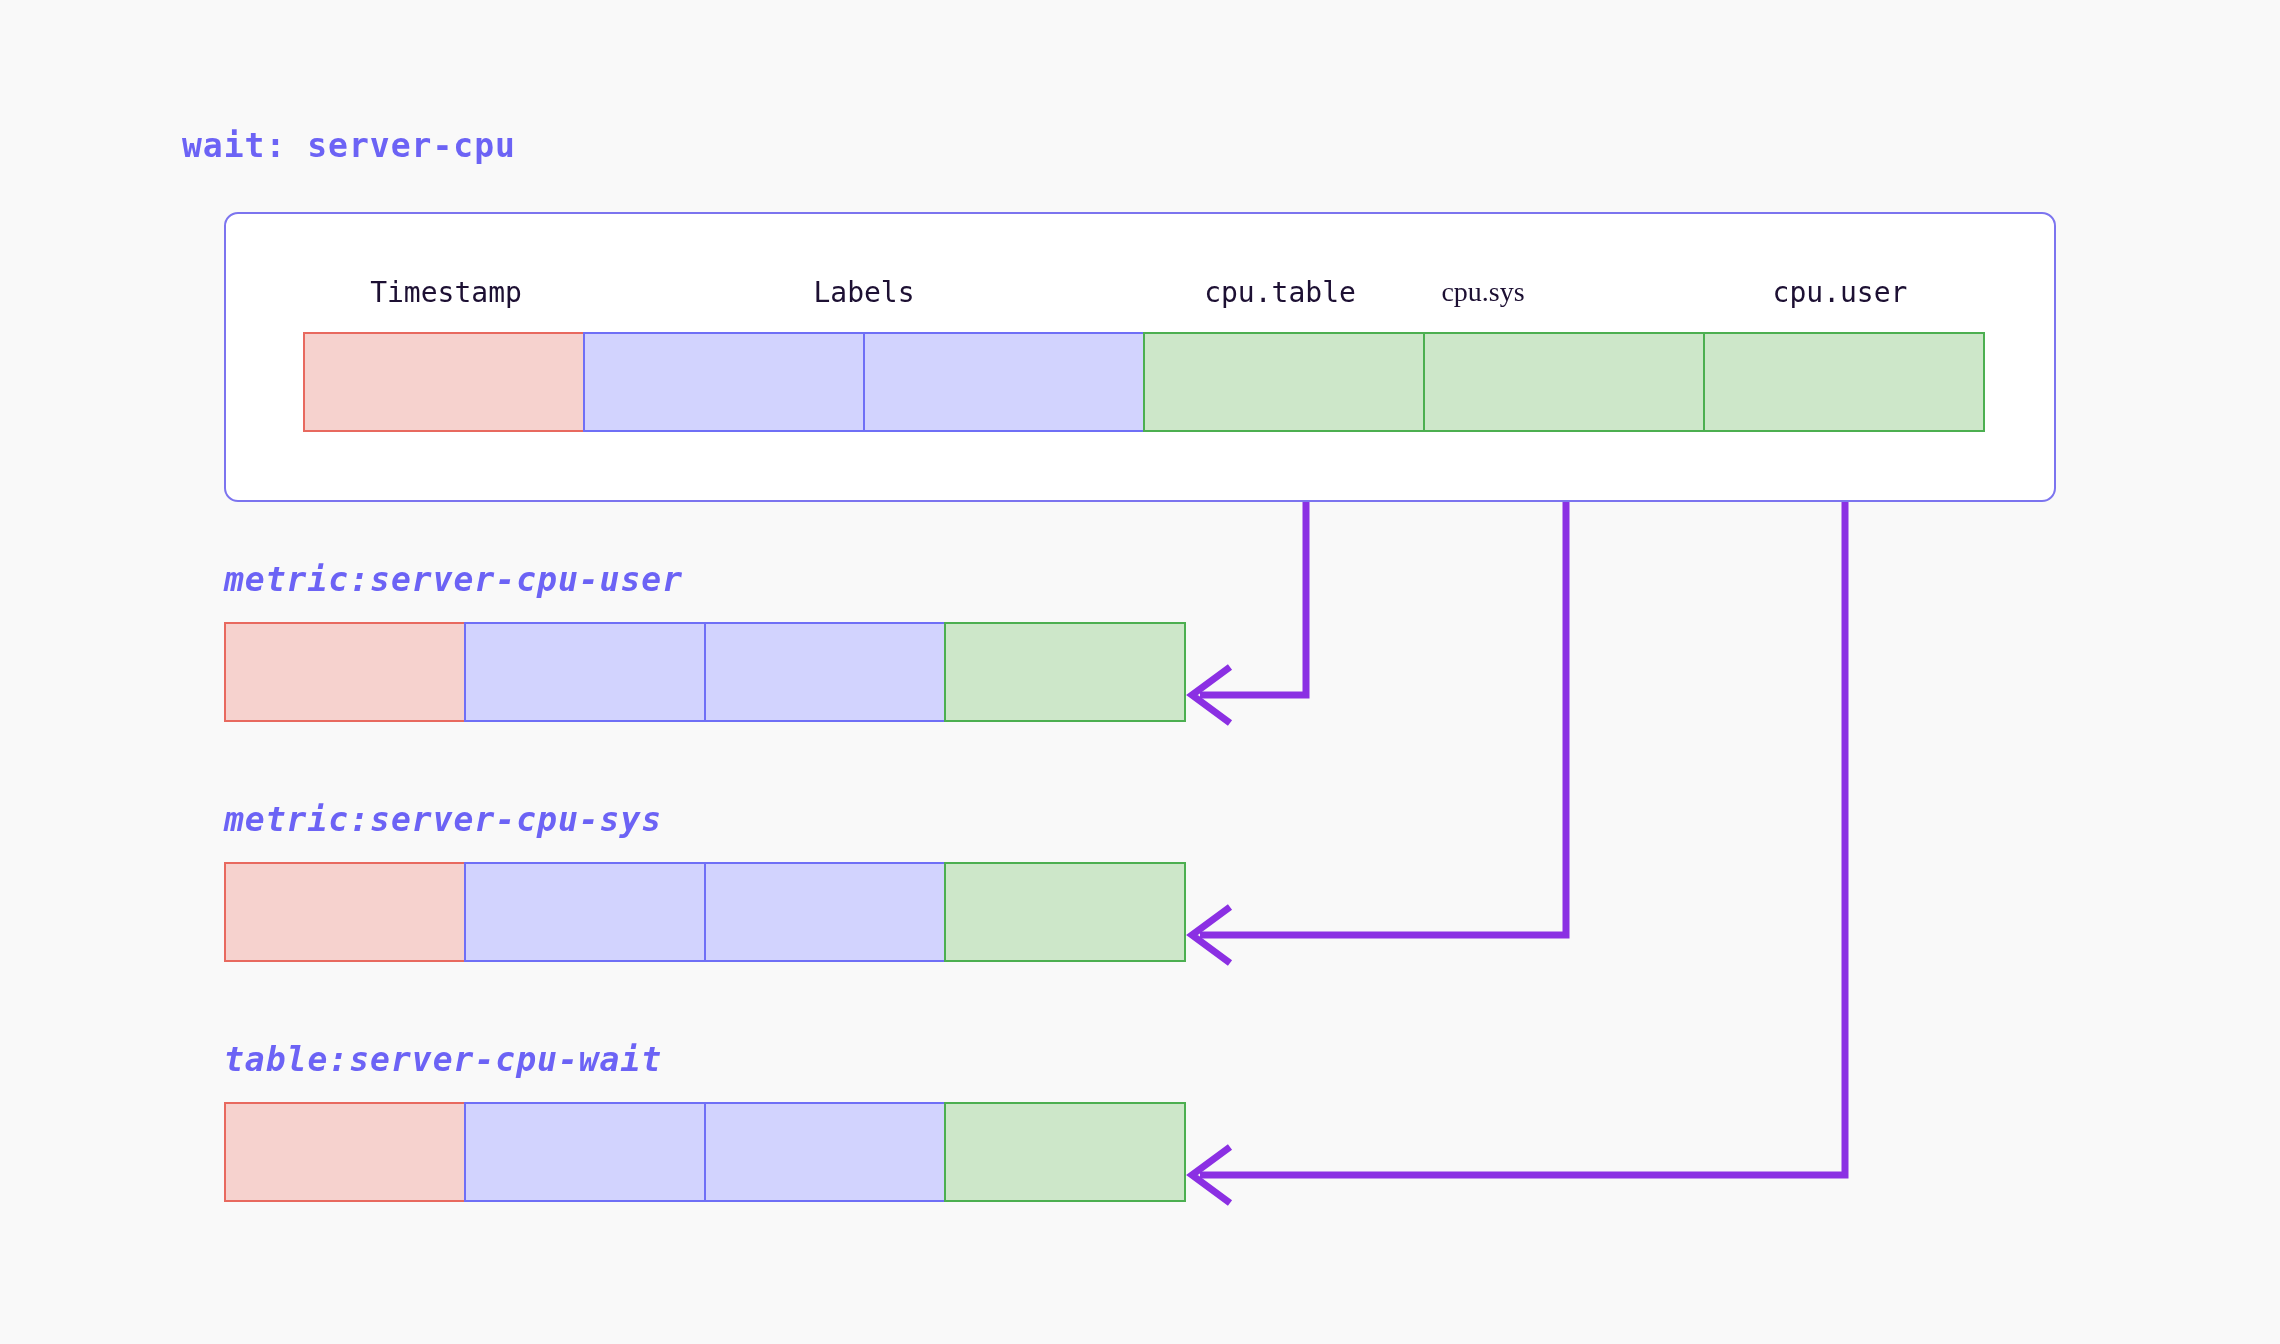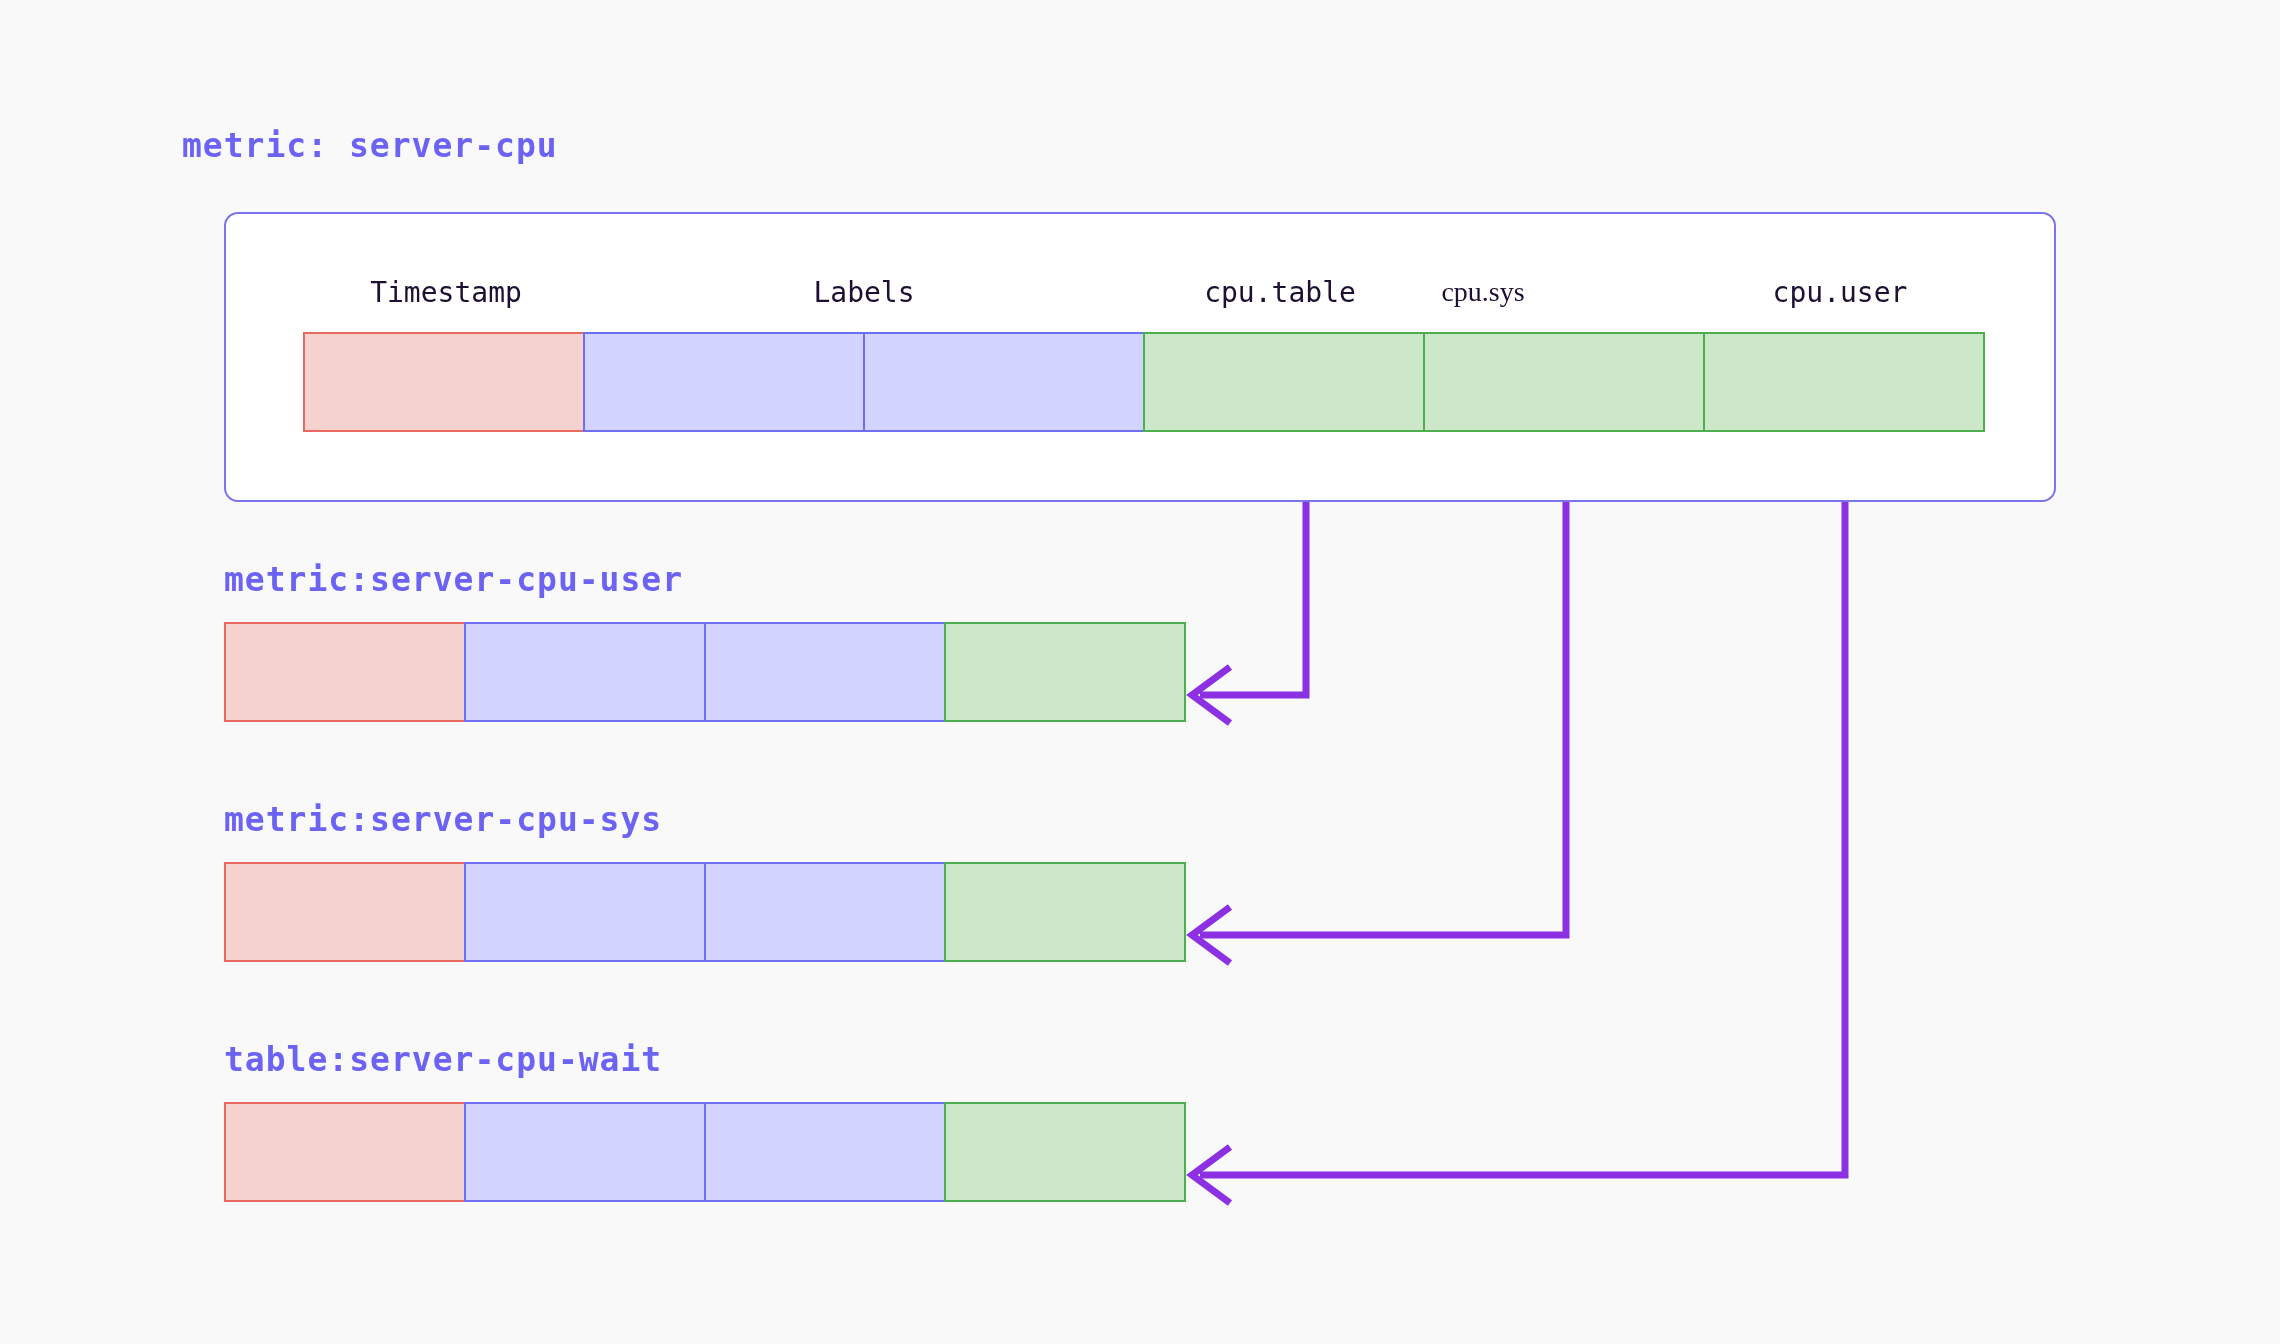--- a/index.html
+++ b/index.html
@@ -99,20 +99,21 @@
 
   .metric-title {
     position: absolute;
     left: 0;
     top: 0;
     font-size: 33px;
     font-weight: bold;
     letter-spacing: 1px;
     color: #6c63f5;
     white-space: pre;
+    font-style: italic;
   }
 
   .metric-row {
     position: absolute;
     left: 0;
     top: 62px;
     height: 100px;
     display: flex;
   }
 </style>
@@ -125,21 +126,21 @@
       <path d="M 1306 445 L 1306 695 L 1200 695" fill="none" stroke="#8b30e3" stroke-width="7" stroke-linecap="butt" stroke-linejoin="miter"></path>
       <path d="M 1230 667 L 1192 695 L 1230 723" fill="none" stroke="#8b30e3" stroke-width="7" stroke-linecap="butt" stroke-linejoin="miter"></path>
       <path d="M 1566 445 L 1566 935 L 1200 935" fill="none" stroke="#8b30e3" stroke-width="7" stroke-linecap="butt" stroke-linejoin="miter"></path>
       <path d="M 1230 907 L 1192 935 L 1230 963" fill="none" stroke="#8b30e3" stroke-width="7" stroke-linecap="butt" stroke-linejoin="miter"></path>
       <path d="M 1845 445 L 1845 1175 L 1200 1175" fill="none" stroke="#8b30e3" stroke-width="7" stroke-linecap="butt" stroke-linejoin="miter"></path>
       <path d="M 1230 1147 L 1192 1175 L 1230 1203" fill="none" stroke="#8b30e3" stroke-width="7" stroke-linecap="butt" stroke-linejoin="miter"></path>
     </svg>
 
   <div class="table-card"></div>
 
-  <div class="table-title">metric: server-cpu</div>
+  <div class="table-title">wait: server-cpu</div>
 
   <div class="col-headers">
       <div class="col-header" style="left: 222px;">Timestamp</div>
       <div class="col-header" style="left: 640px;">Labels</div>
       <div class="col-header" style="left: 1056px;">cpu.table</div>
       <div class="col-header" style="left: 1259px; font-family: Liberation Serif, serif;">cpu.sys</div>
       <div class="col-header" style="left: 1616px;">cpu.user</div>
     </div>
 
   <div class="table-row">

